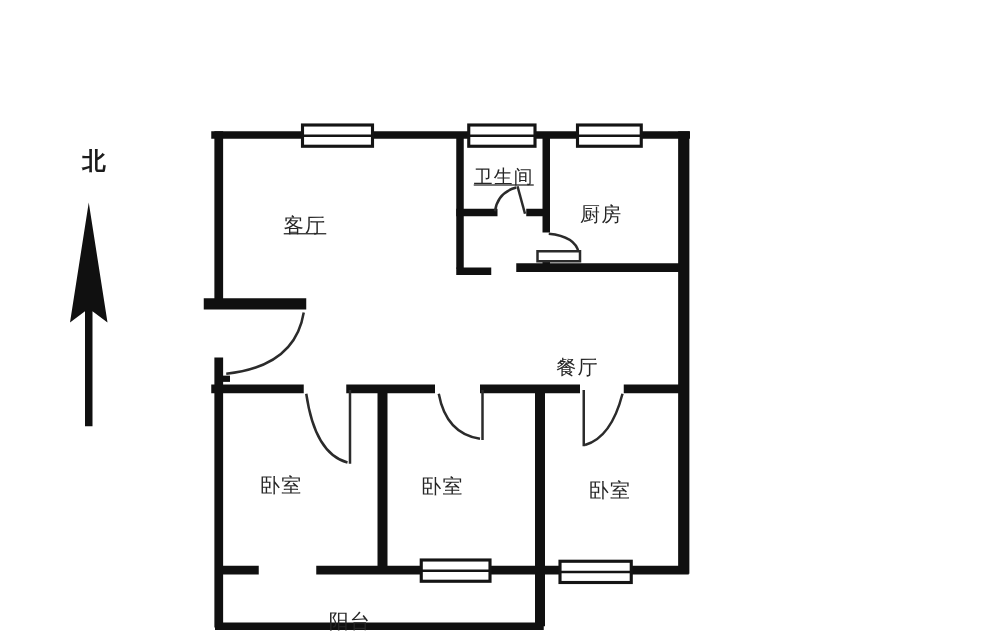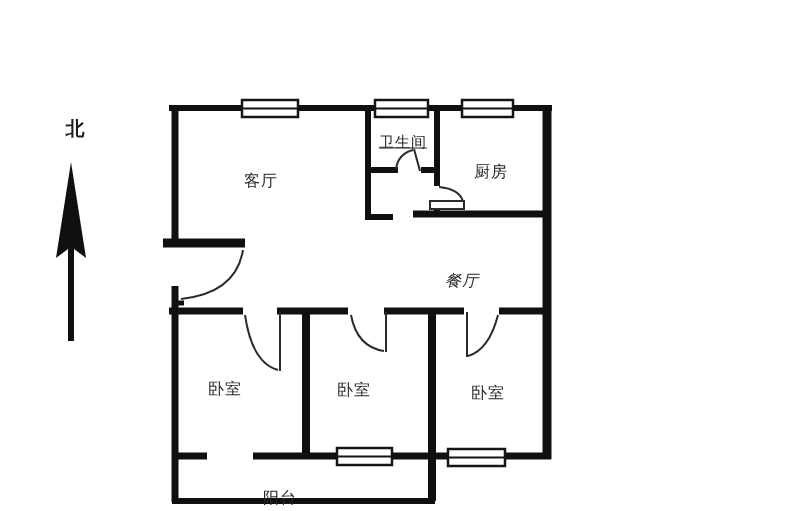--- a/index.html
+++ b/index.html
@@ -121,27 +121,27 @@
       <path class="door" d="M420,171 L414,149"></path>
       <path class="door" d="M413,150 Q398,154 396,169"></path>
 
       <path class="door" d="M439,187 Q460,189 463,202"></path>
       <rect class="door-leaf-bar" x="430" y="201" width="34" height="8"></rect>
     </g>
   </svg>
 
   <span class="north-label" style="left:75px;top:129px;">北</span>
 
-  <span class="room-label" style="left:261px;top:181px;">客厅</span>
+  <span class="room-label" style="left:244px;top:181px;text-decoration:underline;">客厅</span>
 
   <span class="room-label" style="left:403px;top:142px;font-size:15px;text-decoration:underline;">卫生间</span>
 
-  <span class="room-label" style="left:491px;top:172px;">厨房</span>
+  <span class="room-label" style="left:481px;top:172px;">厨房</span>
 
-  <span class="room-label" style="left:462px;top:281px;font-style:italic;">餐厅</span>
+  <span class="room-label" style="left:462px;top:295px;">餐厅</span>
 
   <span class="room-label" style="left:225px;top:389px;">卧室</span>
 
   <span class="room-label" style="left:354px;top:390px;">卧室</span>
 
   <span class="room-label" style="left:488px;top:393px;">卧室</span>
 
   <span class="room-label" style="left:280px;top:498px;font-family:Liberation Serif, serif;">阳台</span>
 </div>
 

